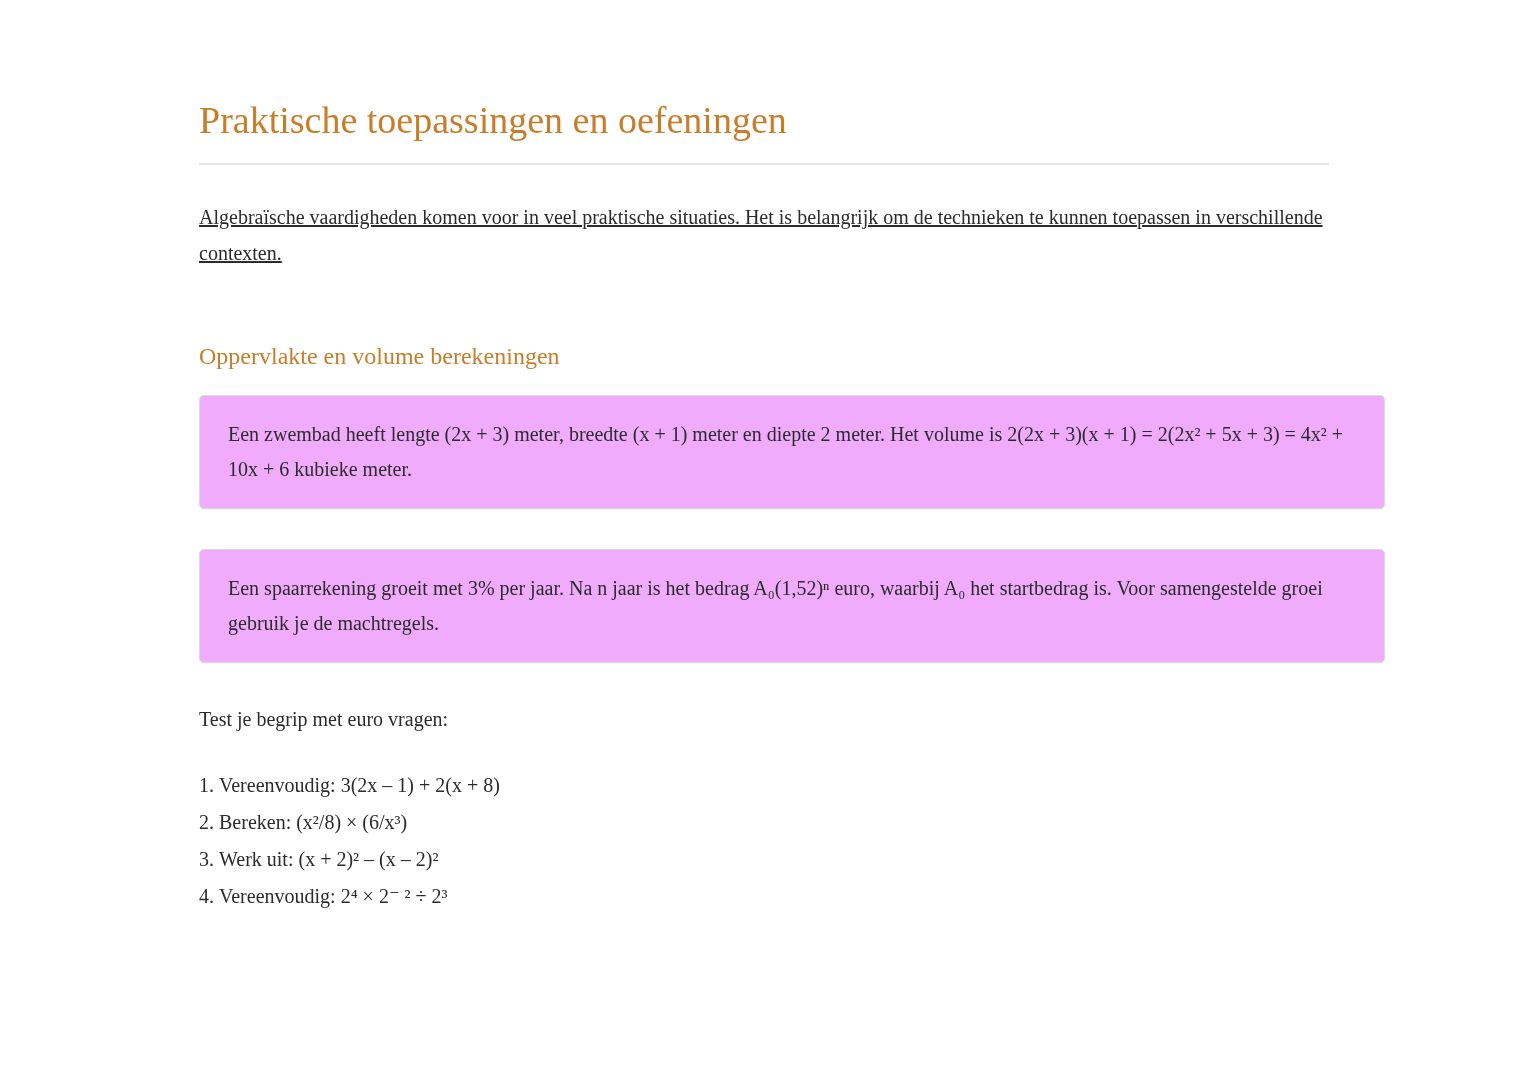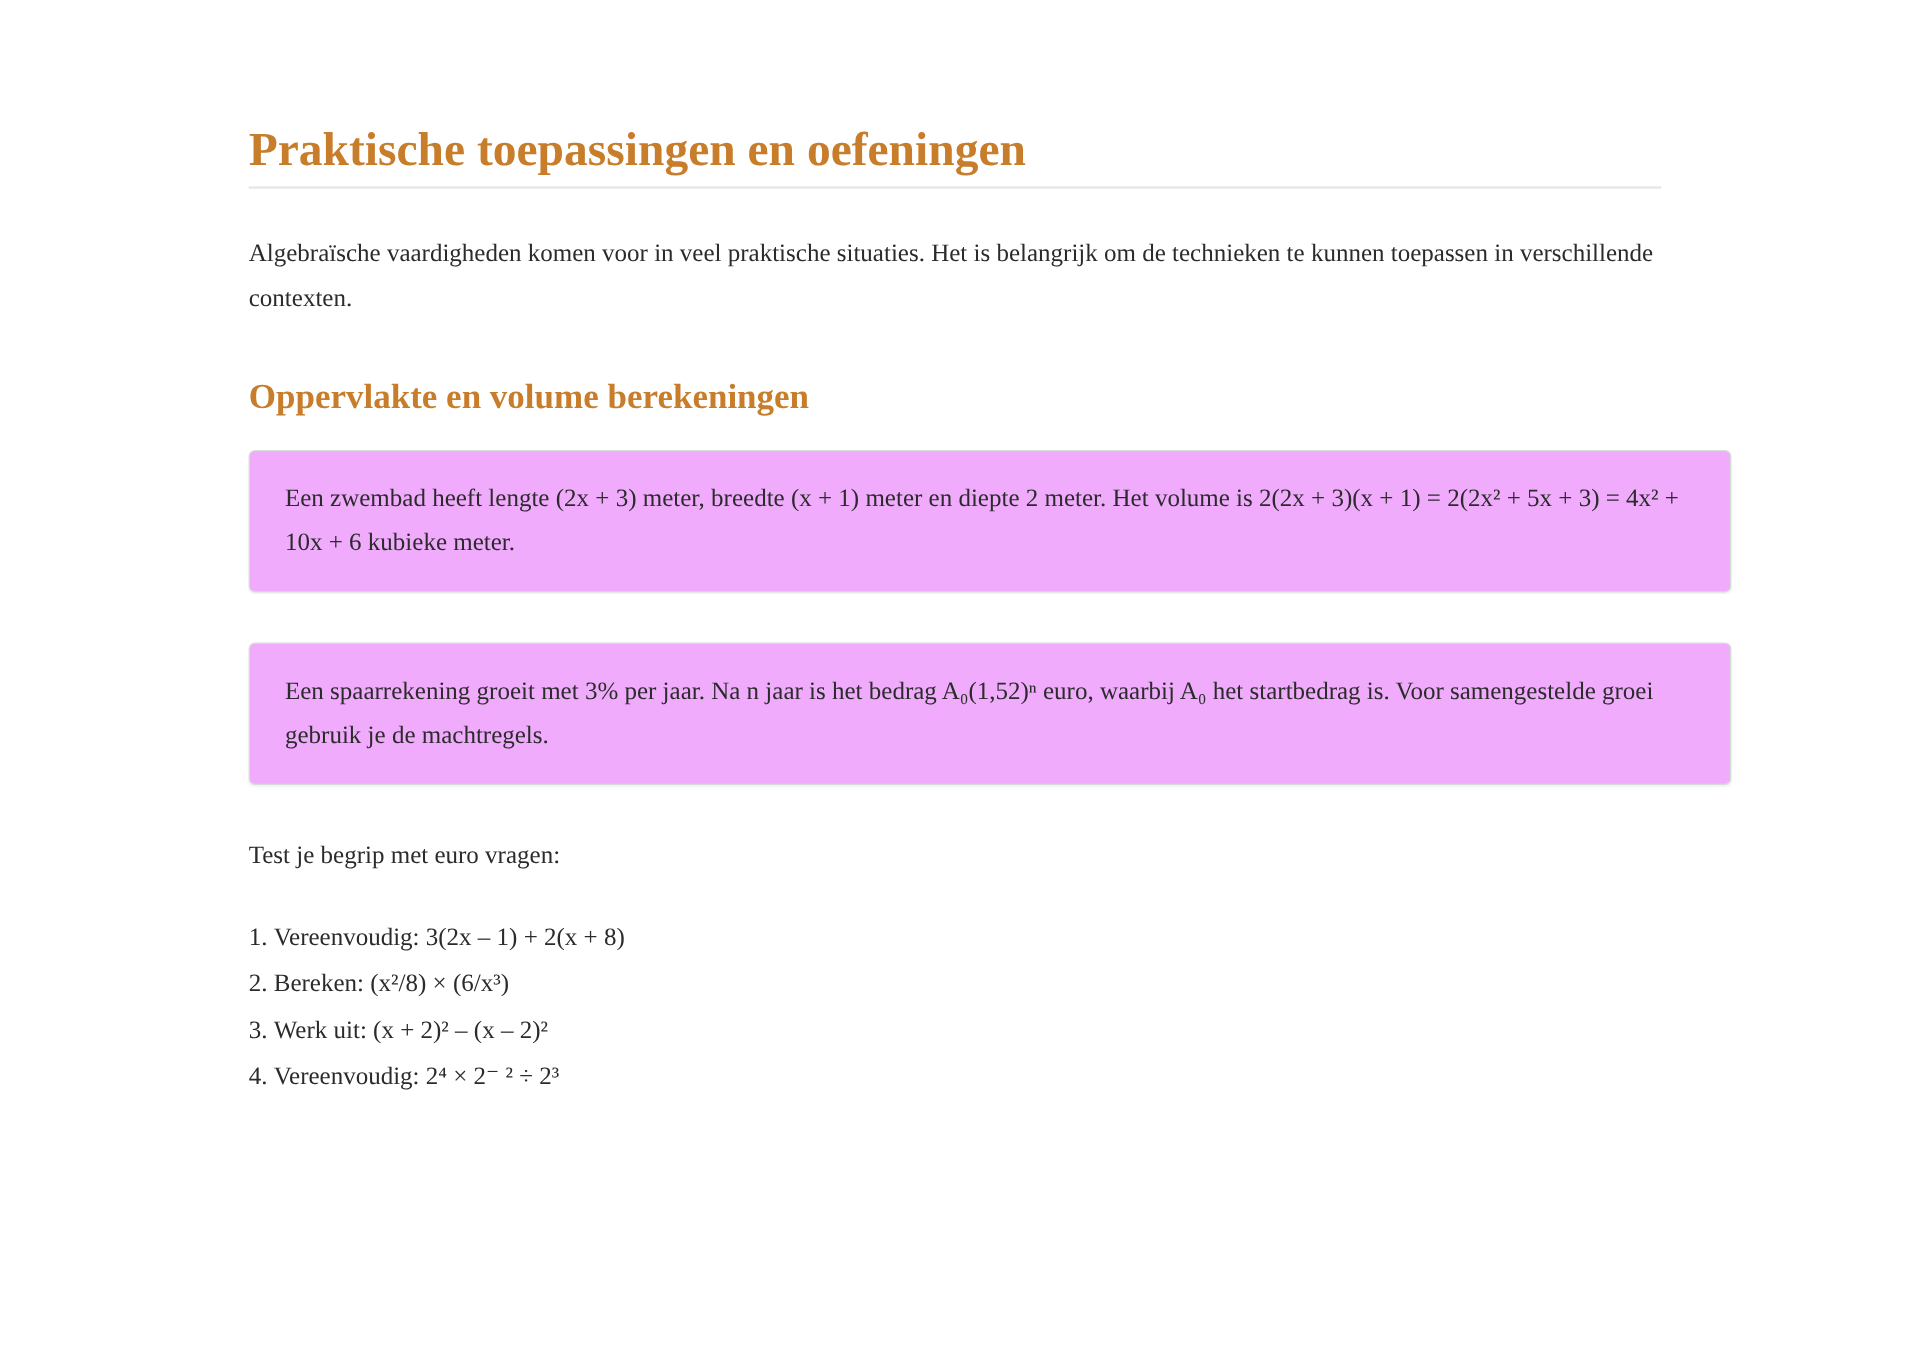--- a/index.html
+++ b/index.html
@@ -12,39 +12,40 @@
   }
   .page {
     width: 1186px;
     margin: 0 0 0 199px;
     padding-top: 100px;
     padding-bottom: 120px;
   }
   h1.page-title {
     font-size: 38px;
     line-height: 1.08;
-    font-weight: 700;
+    font-weight: 400;
     color: #c87d2a;
-    margin: 0 0 8px 0;
+    margin: 0 0 22px 0;
   }
   hr.title-rule {
     border: none;
     border-top: 2px solid #e8e8e8;
     margin: 0 56px 34px 0;
   }
   p.intro {
     font-size: 20px;
     line-height: 36px;
-    margin: 0 0 46px 0;
+    margin: 0 0 72px 0;
     max-width: 1135px;
+    text-decoration: underline;
   }
   h2.section-heading {
-    font-size: 28px;
+    font-size: 24px;
     line-height: 1.1;
-    font-weight: 700;
+    font-weight: 400;
     color: #c87d2a;
     margin: 0 0 26px 0;
   }
   .callout {
     background: #f0abfc;
     border: 1px solid #d5ded6;
     border-radius: 5px;
     padding: 21px 28px;
     margin: 0 0 40px 0;
     box-shadow: 0 1px 1px rgba(0,0,0,0.05);

